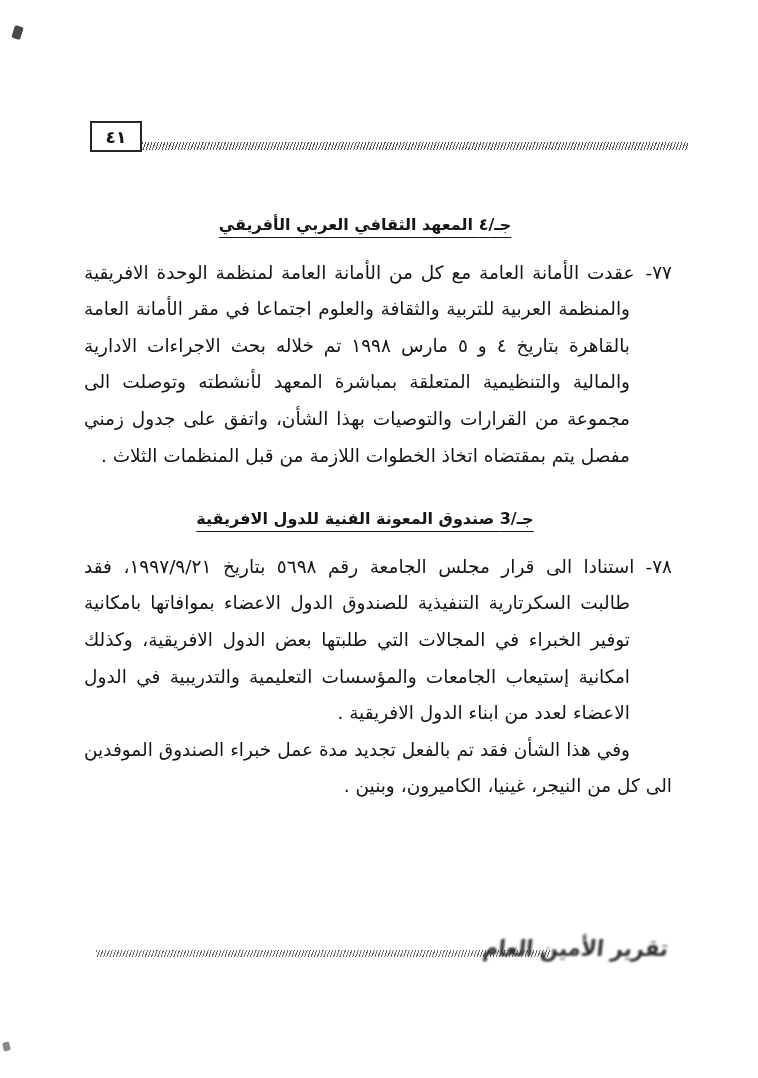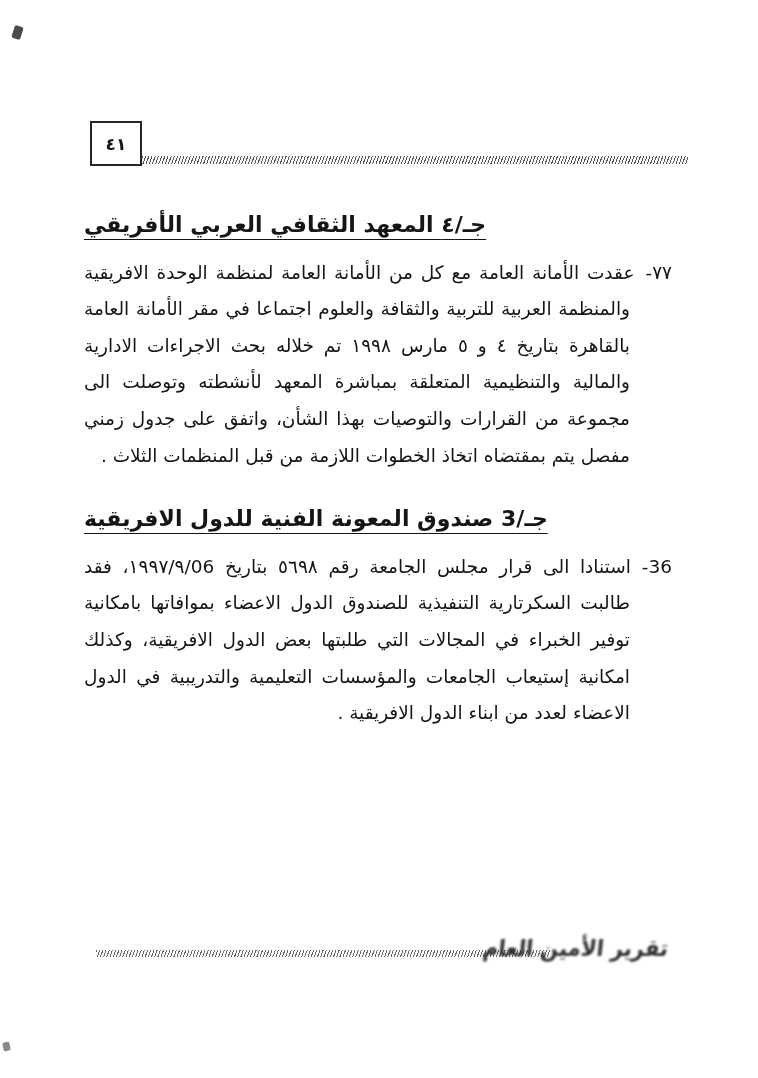--- a/index.html
+++ b/index.html
@@ -27,21 +27,21 @@
     width: 7px; height: 9px; background: #3a3a3a;
     transform: rotate(-12deg); border-radius: 2px; opacity: .6;
   }
 
   
   .page-header {
     position: absolute; top: 121px; left: 90px; right: 70px;
     display: flex; align-items: flex-end;
   }
   .page-number-box {
-    width: 52px; height: 45px;
+    width: 52px; height: 31px;
     border: 2px solid #262626;
     display: flex; align-items: center; justify-content: center;
     font-size: 17px; font-weight: bold;
     background: #fff;
     flex: 0 0 auto;
   }
   .header-rule {
     flex: 1 1 auto;
     height: 8px; margin: 0 0 2px 0;
     background-image: repeating-linear-gradient(
@@ -60,22 +60,22 @@
     line-height: 36.6px;
     letter-spacing: .1px;
   }
   .para { margin: 0; }
   .numbered {
     padding-right: 42px;
     text-indent: -42px;
   }
   .num { margin-left: 11px; white-space: nowrap; }
   .heading {
-    font-size: 22px; font-weight: bold;
-    text-align: left;
+    font-size: 16px; font-weight: bold;
+    text-align: center;
     padding-right: 26px;
     margin: 27px 0 11px 0;
   }
   .heading .u {
     text-decoration: underline;
     text-underline-offset: 7px;
     text-decoration-thickness: 1.4px;
   }
   .closing { text-indent: 42px; }
 
@@ -123,22 +123,23 @@
     <h2 class="heading">
       <span class="u">جـ/٤ المعهد الثقافي العربي الأفريقي</span>
     </h2>
 
     <p class="para numbered"><span class="num">٧٧-</span><span>عقدت الأمانة العامة مع كل من الأمانة العامة لمنظمة الوحدة الافريقية والمنظمة العربية للتربية والثقافة والعلوم اجتماعا في مقر الأمانة العامة بالقاهرة بتاريخ ٤ و ٥ مارس ١٩٩٨ تم خلاله بحث الاجراءات الادارية والمالية والتنظيمية المتعلقة بمباشرة المعهد لأنشطته وتوصلت الى مجموعة من القرارات والتوصيات بهذا الشأن، واتفق على جدول زمني مفصل يتم بمقتضاه اتخاذ الخطوات اللازمة من قبل المنظمات الثلاث .</span></p>
 
     <h2 class="heading">
       <span class="u">جـ/3 صندوق المعونة الفنية للدول الافريقية</span>
     </h2>
 
-    <p class="para numbered"><span class="num">36-</span><span>استنادا الى قرار مجلس الجامعة رقم ٥٦٩٨ بتاريخ ١٩٩٧/٩/06، فقد طالبت السكرتارية التنفيذية للصندوق الدول الاعضاء بموافاتها بامكانية توفير الخبراء في المجالات التي طلبتها بعض الدول الافريقية، وكذلك امكانية إستيعاب الجامعات والمؤسسات التعليمية والتدريبية في الدول الاعضاء لعدد من ابناء الدول الافريقية .</span></p>
+    <p class="para numbered"><span class="num">٧٨-</span><span>استنادا الى قرار مجلس الجامعة رقم ٥٦٩٨ بتاريخ ١٩٩٧/٩/٢١، فقد طالبت السكرتارية التنفيذية للصندوق الدول الاعضاء بموافاتها بامكانية توفير الخبراء في المجالات التي طلبتها بعض الدول الافريقية، وكذلك امكانية إستيعاب الجامعات والمؤسسات التعليمية والتدريبية في الدول الاعضاء لعدد من ابناء الدول الافريقية .</span></p>
 
+    <p class="para closing">وفي هذا الشأن فقد تم بالفعل تجديد مدة عمل خبراء الصندوق الموفدين الى كل من النيجر، غينيا، الكاميرون، وبنين .</p>
 
   </main>
 
   <footer class="page-footer">
     <div class="footer-rule"></div>
     <div class="footer-mark">تقرير الأمين العام</div>
   </footer>
 
 </div>
 

